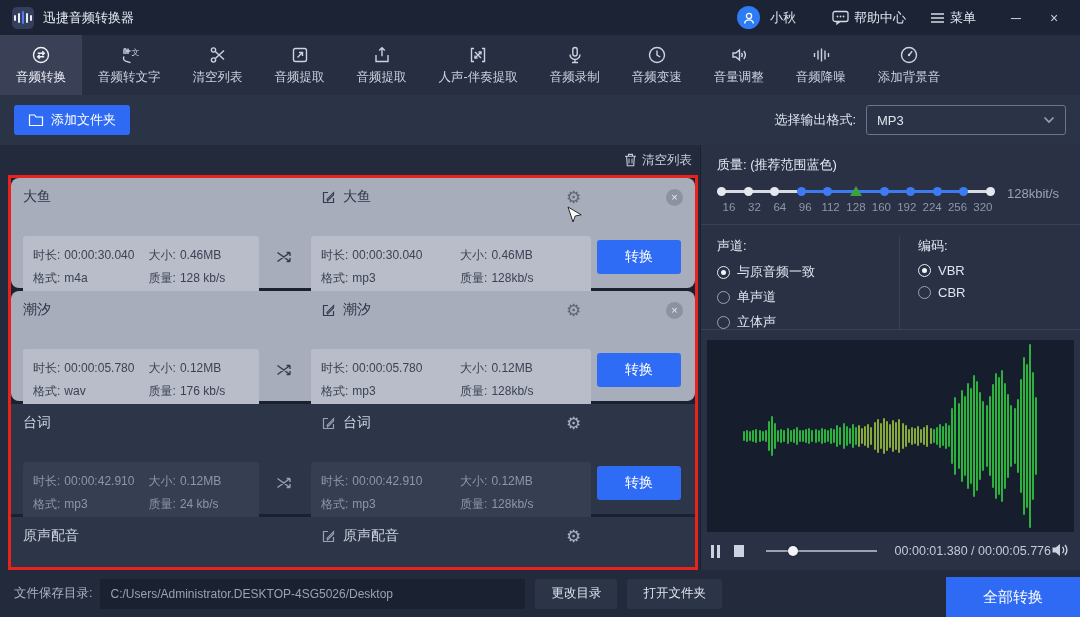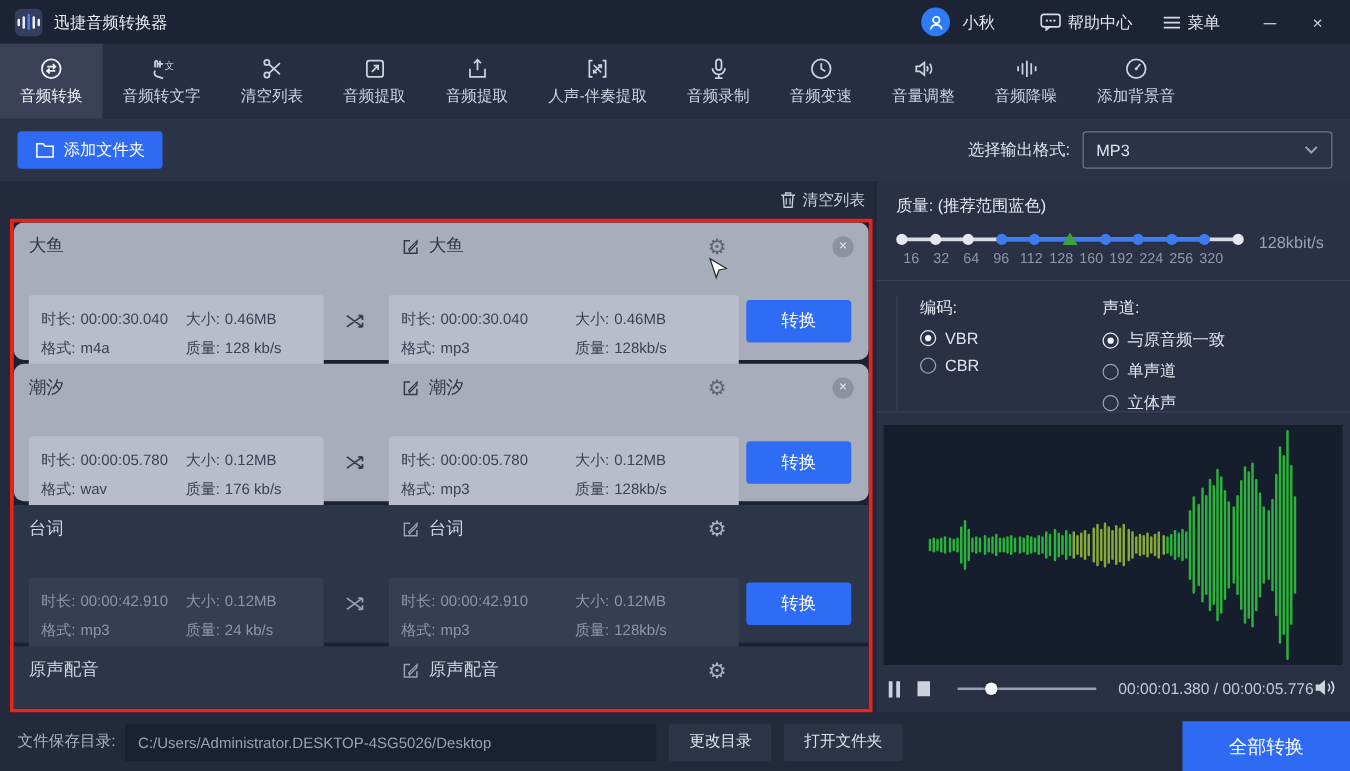--- a/index.html
+++ b/index.html
@@ -86,21 +86,21 @@
   .sec-quality .title { font-size:13px; color:#e4e9f2; margin-bottom:11px; }
   .q-row { display:flex; align-items:flex-start; }
   .slider-wrap { width:278px; position:relative; height:34px; }
   .slider-track { position:absolute; left:4px; right:4px; top:5px; height:3px; background:#d8dbe2; }
   .slider-track .blue-seg { position:absolute; top:0; height:3px; background:#3d7bf0; }
   .q-dots { position:absolute; left:0; top:0; width:100%; display:flex; justify-content:space-between; }
   .q-dot { width:9px; height:9px; border-radius:50%; background:#e6e8ee; margin-top:2px; }
   .q-dot.blue { background:#3d7bf0; }
   .q-dot.tri { width:0; height:0; border-radius:0; background:none; margin-top:1px;
     border-left:6px solid transparent; border-right:6px solid transparent; border-bottom:10px solid #3ba23c; }
-  .q-labels { position:absolute; left:0; top:16px; width:100%; display:flex; justify-content:flex-start;
+  .q-labels { position:absolute; left:0; top:16px; width:100%; display:flex; justify-content:space-between;
     font-size:11.5px; color:#8e97a9; }
   .q-labels span { width:24px; text-align:center; }
   .q-current { margin-left:12px; color:#99a2b4; font-size:13px; margin-top:1px; }
   .sec-options { display:flex; padding:12px 16px 0 16px; height:105px; border-bottom:1px solid #39415a; }
   .opt-col .title { font-size:13px; color:#e4e9f2; margin-bottom:8px; }
   .opt-col.ch { width:182px; }
   .opt-col.enc { padding-left:18px; border-left:1px solid #39415a; flex:1; }
   .radio-row { display:flex; align-items:center; gap:7px; margin-bottom:7px; font-size:13px; color:#dfe4ee; }
   .radio { width:13px; height:13px; border-radius:50%; border:1px solid #99a2b4; position:relative; flex:none; }
   .radio.sel { border-color:#e6ebf5; }
@@ -442,47 +442,47 @@
               <span>192</span>
               <span>224</span>
               <span>256</span>
               <span>320</span>
             </div>
         </div>
         <div class="q-current">128kbit/s</div>
       </div>
     </div>
     <div class="sec-options">
+      <div class="opt-col ch">
+        <div class="title">声道:</div>
+        <div id="chOpts">
+            <div class="radio-row">
+              <span class="radio sel"></span>
+      <span>与原音频一致</span>
+            </div>
+            <div class="radio-row">
+              <span class="radio"></span>
+      <span>单声道</span>
+            </div>
+            <div class="radio-row">
+              <span class="radio"></span>
+      <span>立体声</span>
+            </div>
+          </div>
+      </div>
       <div class="opt-col enc">
         <div class="title">编码:</div>
         <div id="encOpts">
             <div class="radio-row">
               <span class="radio sel"></span>
       <span>VBR</span>
             </div>
             <div class="radio-row">
               <span class="radio"></span>
       <span>CBR</span>
-            </div>
-          </div>
-      </div>
-      <div class="opt-col ch">
-        <div class="title">声道:</div>
-        <div id="chOpts">
-            <div class="radio-row">
-              <span class="radio sel"></span>
-      <span>与原音频一致</span>
-            </div>
-            <div class="radio-row">
-              <span class="radio"></span>
-      <span>单声道</span>
-            </div>
-            <div class="radio-row">
-              <span class="radio"></span>
-      <span>立体声</span>
             </div>
           </div>
       </div>
     </div>
     <div class="wave-panel" id="wave">
         <span class="wbar" style="height: 9.2px; background: rgb(44, 177, 61);"></span>
         <span class="wbar" style="height: 12.88px; background: rgb(44, 177, 61);"></span>
         <span class="wbar" style="height: 9.2px; background: rgb(44, 177, 61);"></span>
         <span class="wbar" style="height: 11.04px; background: rgb(44, 177, 61);"></span>
         <span class="wbar" style="height: 14.72px; background: rgb(44, 177, 61);"></span>

